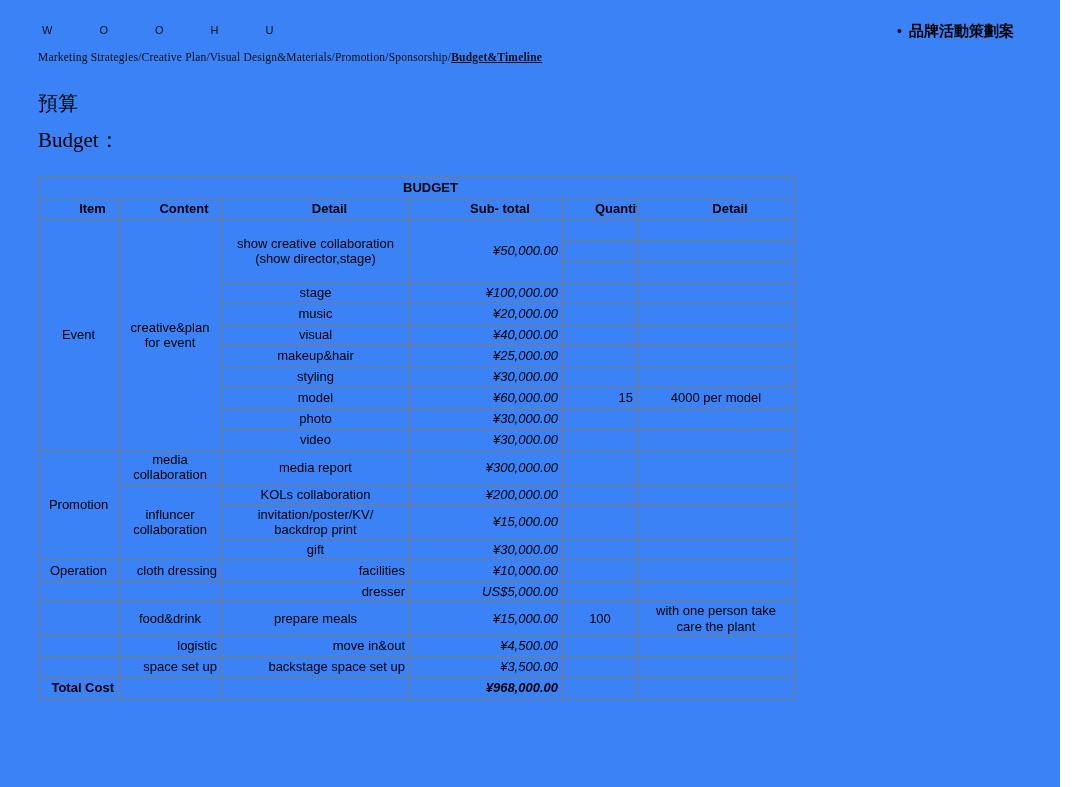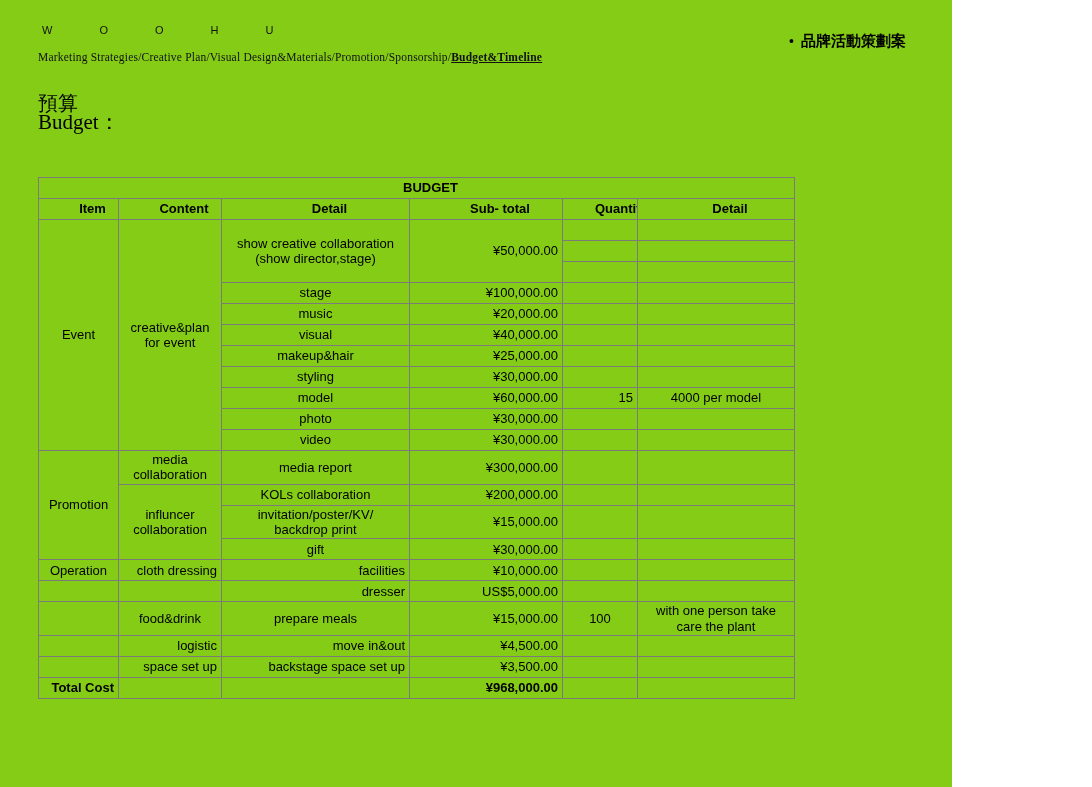--- a/index.html
+++ b/index.html
@@ -1,41 +1,41 @@
 <!DOCTYPE html>
 <html><head>
 <meta charset="utf-8">
 <style>
   * { box-sizing: border-box; margin: 0; padding: 0; }
   html, body { background: #ffffff; }
   .page {
     position: relative;
-    width: 952px;
+    width: 1060px;
     height: 787px;
-    background: #84cc16;
+    background: #3b82f6;
     font-family: "Liberation Sans", sans-serif;
     color: #000;
     overflow: hidden;
   }
 
   
   .logo {
     position: absolute;
     left: 42px;
     top: 24px;
     font-family: "Liberation Sans", sans-serif;
     font-size: 11px;
     font-weight: 400;
     letter-spacing: 47px;
     color: #111;
   }
   .topright {
     position: absolute;
     right: 46px;
-    top: 32px;
+    top: 22px;
     font-family: "Liberation Serif", serif;
     font-size: 15px;
     font-weight: 700;
     color: #000;
     white-space: nowrap;
   }
   .topright .bullet {
     font-size: 14px;
     margin-right: 7px;
     font-weight: 700;
@@ -62,21 +62,21 @@
     left: 38px;
     top: 90px;
     font-family: "Liberation Serif", serif;
     font-size: 20px;
     font-weight: 500;
     color: #000;
   }
   .heading-en {
     position: absolute;
     left: 38px;
-    top: 108px;
+    top: 126px;
     font-family: "Liberation Serif", serif;
     font-size: 21px;
     font-weight: 400;
     color: #000;
   }
 
   
   table.budget {
     position: absolute;
     left: 38px;
@@ -98,21 +98,21 @@
   }
   table.budget tr { height: 21px; }
   tr.rh-title { height: 18px; }
   tr.rh-head  { height: 22px; }
   tr.rh-38    { height: 38px; }
   tr.rh-44    { height: 44px; }
 
   table.budget th { font-weight: 700; text-align: center; padding-left: 32px; }
   td.c    { text-align: center; }
   td.l    { text-align: right; padding-left: 5px; }
-  td.sub  { text-align: right; padding-right: 7px; }
+  td.sub  { text-align: right; padding-right: 7px; font-style: italic; }
   td.qr   { text-align: right; padding-right: 6px; margin-top: 8px; }
   td.b    { font-weight: 700; }
 </style>
 </head>
 <body>
 
 <div class="page">
 
   <div class="logo">WOOHU</div>
 

